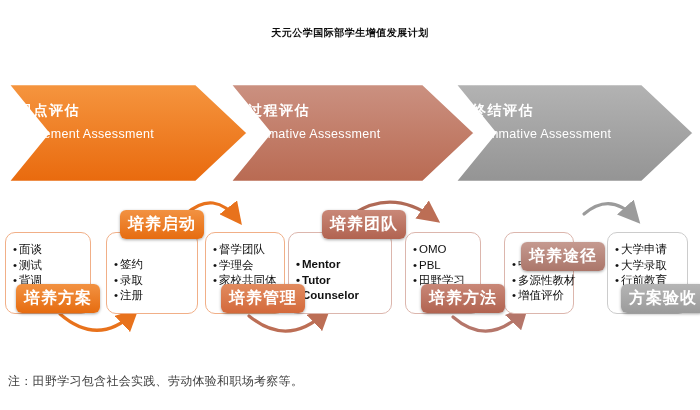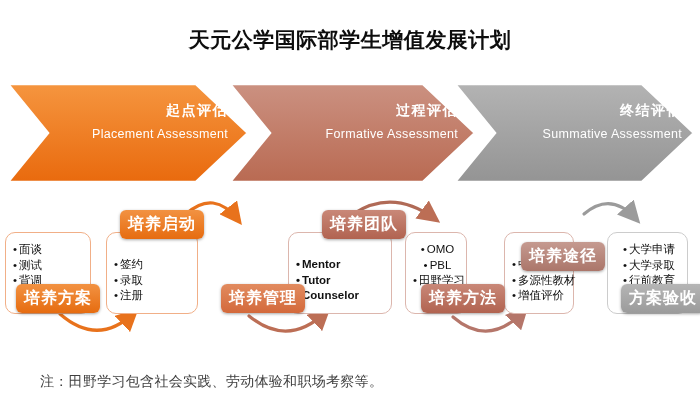--- a/index.html
+++ b/index.html
@@ -2,50 +2,50 @@
 <html><head>
 <meta charset="utf-8">
 <style>
   html,body{margin:0;padding:0;background:#ffffff;}
   .canvas{
     position:relative;width:700px;height:410px;background:#ffffff;overflow:hidden;
     font-family:"Liberation Sans","DejaVu Sans",sans-serif;
   }
   .title{
     position:absolute;top:26px;left:0;width:700px;text-align:center;
-    font-size:21px;font-weight:bold;color:#0d0d0d;letter-spacing:.5px;
+    font-size:10px;font-weight:bold;color:#0d0d0d;letter-spacing:.5px;
   }
   svg.layer{position:absolute;left:0;top:0;}
-  .stage-text{position:absolute;width:210px;text-align:right;color:#ffffff;}
+  .stage-text{position:absolute;width:210px;text-align:left;color:#ffffff;}
   .stage-zh{font-size:14px;font-weight:bold;letter-spacing:1.5px;}
   .stage-en{font-size:12.5px;margin-top:7px;letter-spacing:.3px;}
   .sbox{
     position:absolute;top:232px;height:82px;background:#ffffff;
     border-radius:10px;box-sizing:border-box;border:1px solid #F1AF87;
   }
   .sbox ul{list-style:none;margin:0;padding:9px 4px 0 7px;}
   .sbox.toplabel ul{padding-top:24px;}
   .sbox li{font-size:11.5px;line-height:15.5px;color:#111111;white-space:nowrap;}
   .sbox li::before{content:"•";margin-right:2px;}
   .b-orange{border-color:#F1AF87;}
   .b-rose{border-color:#DCB6AD;}
-  .b-gray{border-color:#CCCCCC;text-align:center;}
+  .b-gray{border-color:#CCCCCC;}
   .tag{
     position:absolute;width:84px;height:29px;border-radius:6px;
     display:flex;align-items:center;justify-content:center;
     color:#ffffff;font-size:16px;font-weight:bold;letter-spacing:1px;
     box-shadow:0 1px 3px rgba(0,0,0,.35);white-space:nowrap;
   }
   .tag-orange{background:linear-gradient(#F29242,#E66C10);}
   .tag-trans{background:linear-gradient(#E28B5F,#D3693B);}
   .tag-rose{background:linear-gradient(#C98878,#B16350);}
   .tag-path{background:linear-gradient(#C59A90,#AB766A);margin-top:32px;}
   .tag-gray{background:linear-gradient(#B5B5B5,#9B9B9B);}
   .footnote{
-    position:absolute;left:8px;top:373px;font-size:14px;color:#404040;letter-spacing:.3px;margin-left:32px;
+    position:absolute;left:8px;top:373px;font-size:12px;color:#404040;letter-spacing:.3px;
   }
 </style>
 </head>
 <body>
 
 <div class="canvas">
 
   <div class="title">天元公学国际部学生增值发展计划</div>
 
   <svg class="layer" width="700" height="410" viewBox="0 0 700 410">
@@ -108,28 +108,35 @@
       <li>背调</li>
     </ul>
   </div>
   <div class="sbox b-orange toplabel" style="left:106px;width:92px;">
     <ul>
       <li>签约</li>
       <li>录取</li>
       <li>注册</li>
     </ul>
   </div>
+  <div class="sbox b-orange" style="left:205px;width:80px;">
+    <ul>
+      <li>督学团队</li>
+      <li>学理会</li>
+      <li>家校共同体</li>
+    </ul>
+  </div>
   <div class="sbox b-rose toplabel" style="left:288px;width:104px;font-weight:bold;">
     <ul>
       <li>Mentor</li>
       <li>Tutor</li>
       <li>Counselor</li>
     </ul>
   </div>
-  <div class="sbox b-rose" style="left:405px;width:62px;text-align:center;">
+  <div class="sbox b-rose" style="left:405px;width:76px;">
     <ul>
       <li>OMO</li>
       <li>PBL</li>
       <li>田野学习</li>
     </ul>
   </div>
   <div class="sbox b-rose toplabel" style="left:504px;width:70px;">
     <ul>
       <li>中外融合课程</li>
       <li>多源性教材</li>

